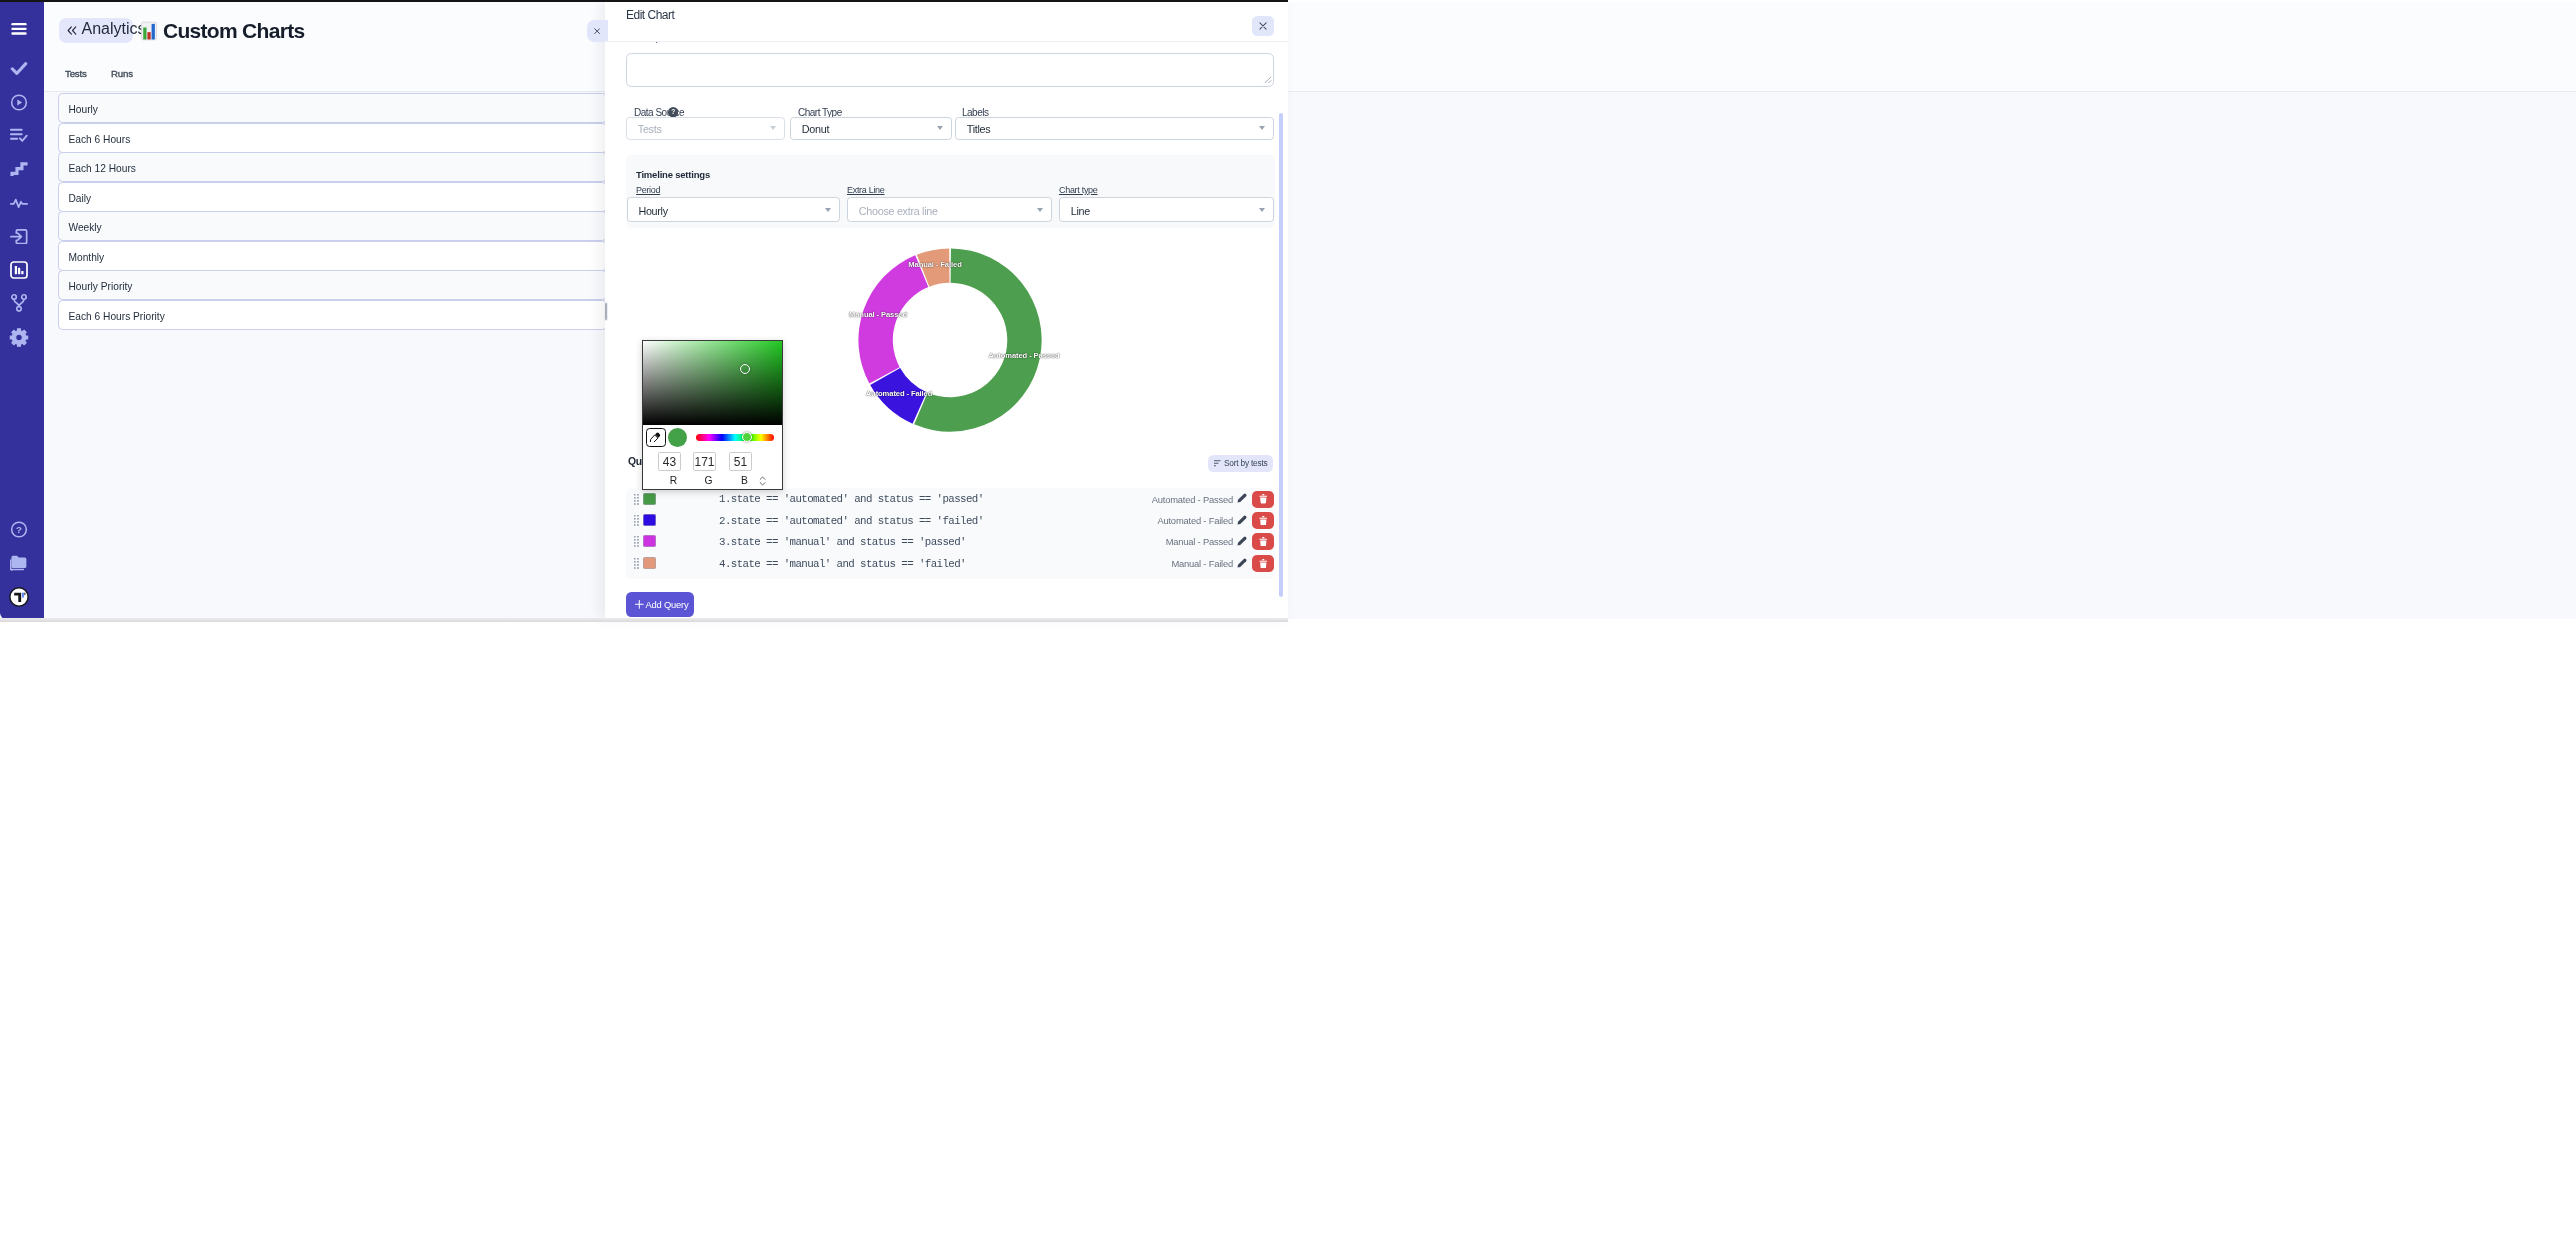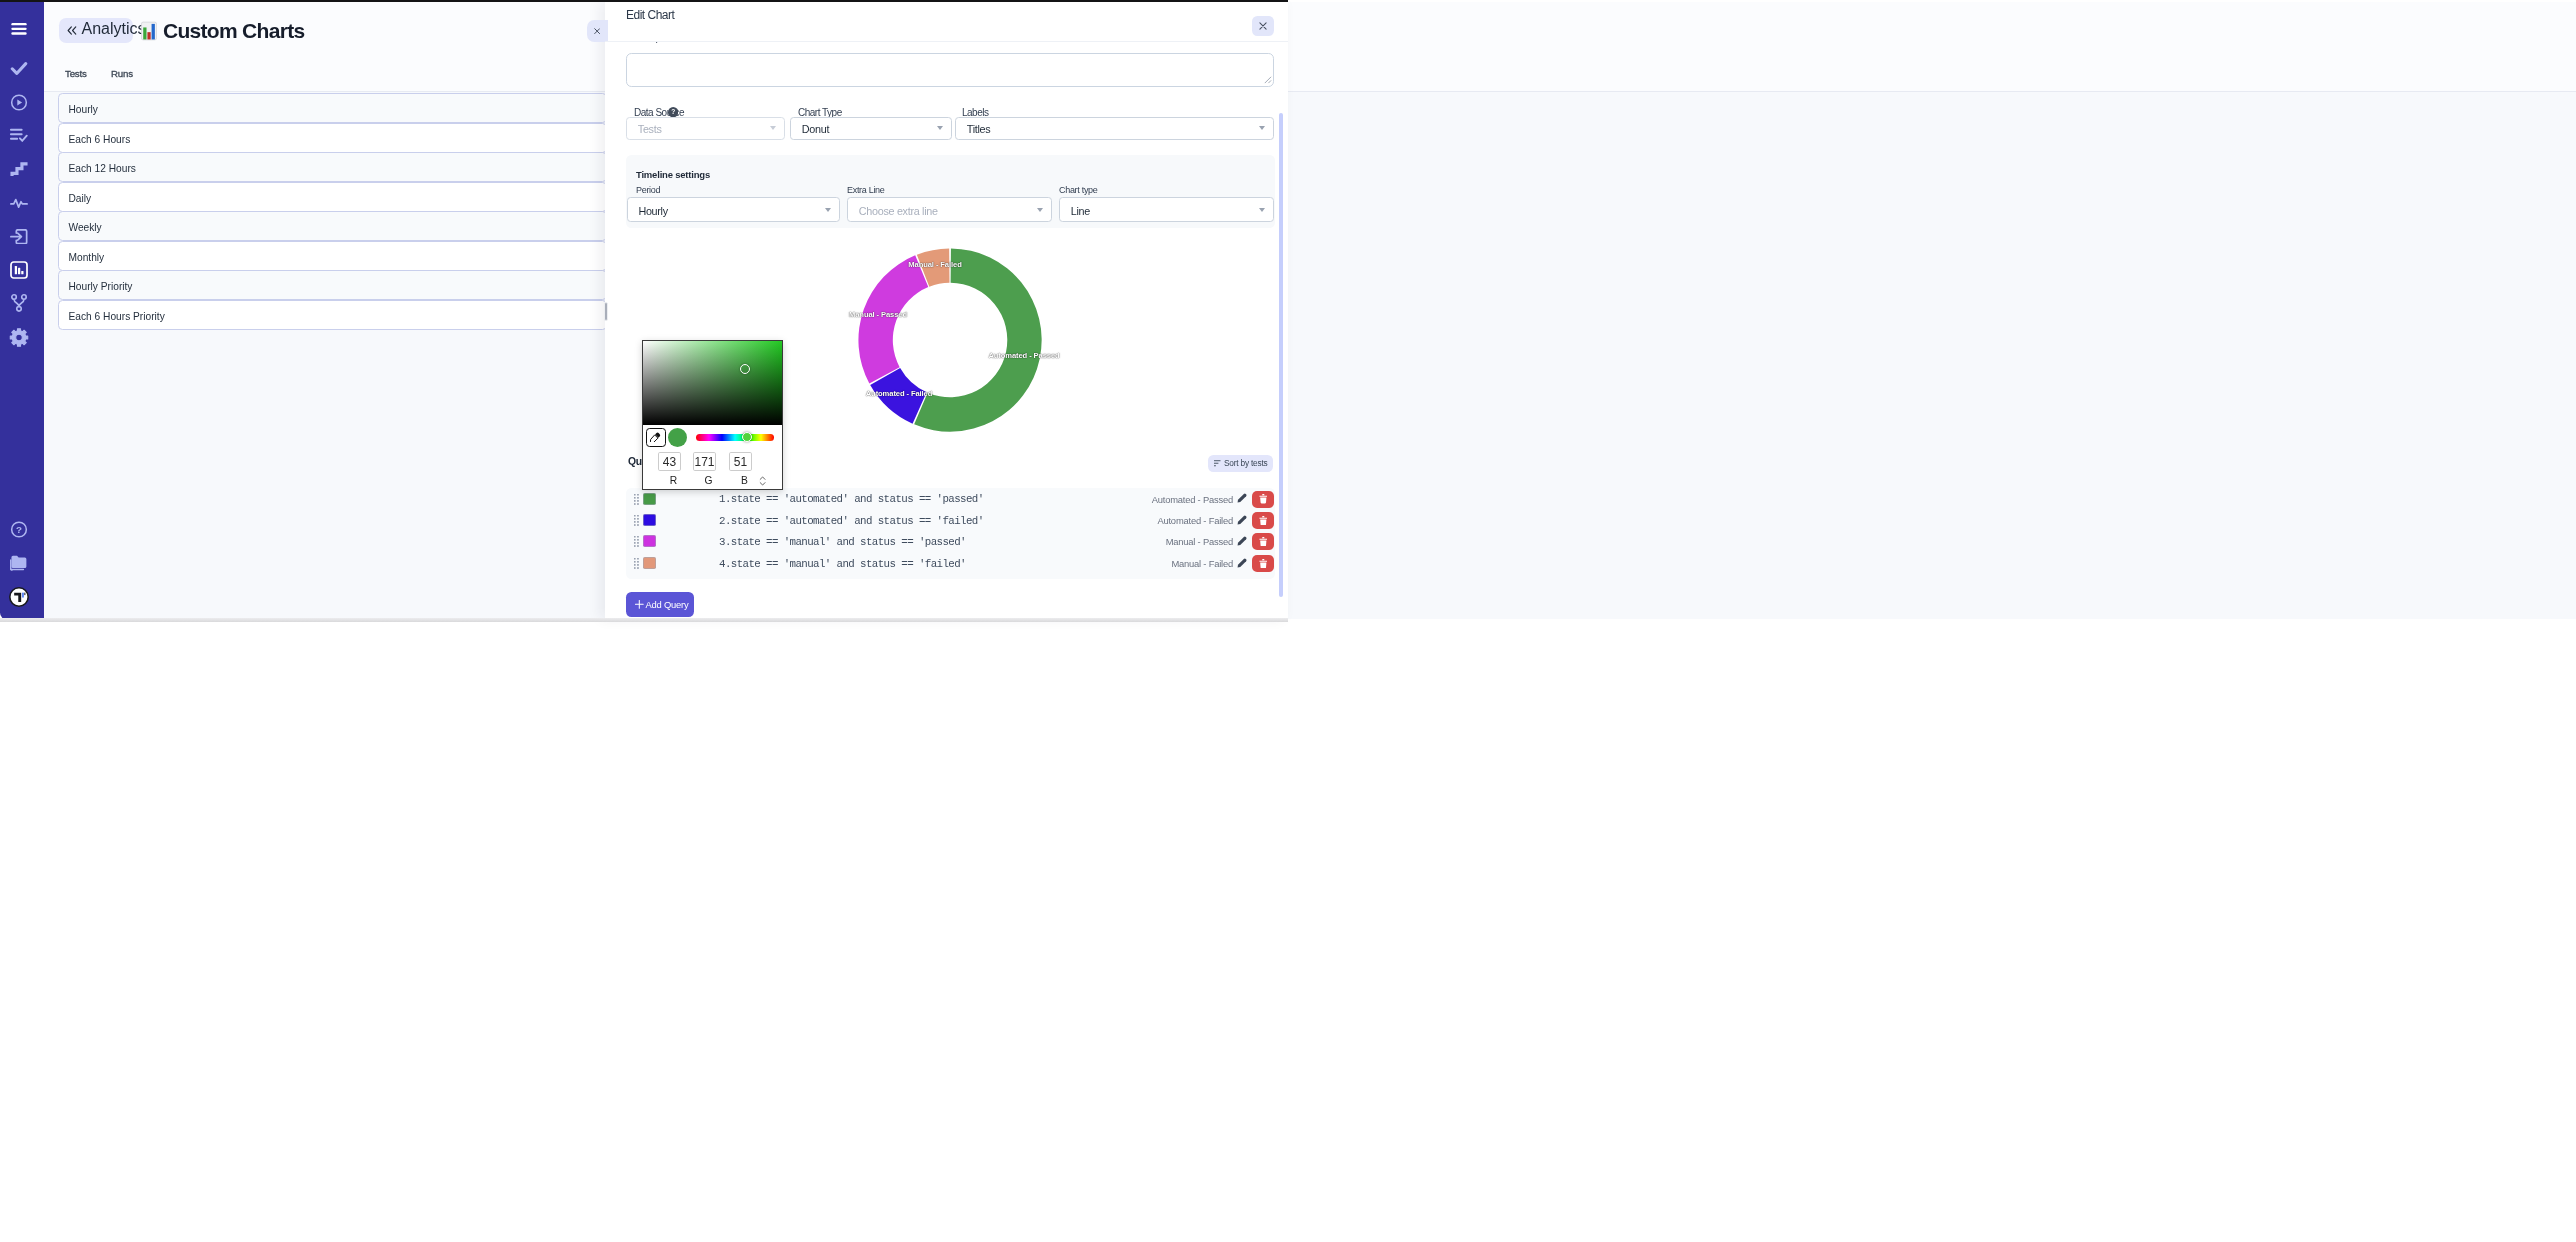--- a/index.html
+++ b/index.html
@@ -18,21 +18,21 @@
   #title { position:absolute; left:163px; top:18.5px; font-size:21px; font-weight:700; color:#161d2b; letter-spacing:-0.7px; z-index:3; }
   .tab { position:absolute; top:68px; font-size:9.7px; font-weight:400; letter-spacing:-0.2px; color:#3d4755; -webkit-text-stroke:0.3px #3d4755; z-index:3; }
   .row { position:absolute; left:58px; width:549px; height:30px; border:0.9px solid #c9cfec; border-radius:4.5px; background:#fff; z-index:2; }
   .row span { position:absolute; left:9.5px; top:10px; font-size:10.2px; color:#25303e; }
   .row.g { background:#f8fafc; }
   #drawer { position:absolute; left:605px; top:1.8px; width:683px; height:617px; background:#ffffff; z-index:10; box-shadow:-5.4px 0 12.6px rgba(30,35,60,0.07); }
   #drawer * { position:absolute; }
   #closetab { left:-18.5px; top:18.5px; width:21px; height:21.6px; background:#e2e6fa; border-radius:7.2px 0 0 7.2px; }
   #hdrline { left:0; right:0; top:39px; height:0.9px; background:#eef1f6; }
   .lbl { font-size:10px; letter-spacing:-0.5px; color:#323e50;padding-left:8px; }
-  .lbl2 { position:absolute; font-size:9px; letter-spacing:-0.3px; color:#323e50; }
+  .lbl2 { position:absolute; font-size:9px; letter-spacing:-0.3px; color:#323e50;text-decoration:underline; }
   .sel { height:23px; border:0.9px solid #ccd4de; border-radius:3.6px; background:#fff; }
   .sel .t { position:absolute; left:10.8px; top:5.2px; font-size:10.8px; letter-spacing:-0.3px; color:#1f2a37; white-space:nowrap; }
   .sel .p { color:#a9b0bd; }
   .sel .ar { position:absolute; right:8px; top:8.6px; width:0; height:0; border-left:3.2px solid transparent; border-right:3.2px solid transparent; border-top:4.1px solid #99a2b0; }
   .sel.dis { border-color:#d9dfe7; }
   .sel.dis .ar { border-top-color:#c7cdd7; }
   #tlbox { left:21px; top:153px; width:649px; height:73px; background:#f7f9fb; border-radius:5.4px; }
   .dlab { position:absolute; font-size:7.6px; letter-spacing:-0.1px; font-weight:700; color:#fff; text-shadow:0 0.9px 1.4px rgba(0,0,0,0.7), 0 0 0.9px rgba(0,0,0,0.45); white-space:nowrap; transform:translate(-50%,-50%); z-index:12; }
   #qhead { left:23px; top:454px; font-size:10.4px; letter-spacing:-0.3px; font-weight:700; color:#212b3a; }
   #sortbtn { left:603px; top:453px; width:65px; height:17px; background:#e3e6fb; border-radius:5.4px; }

